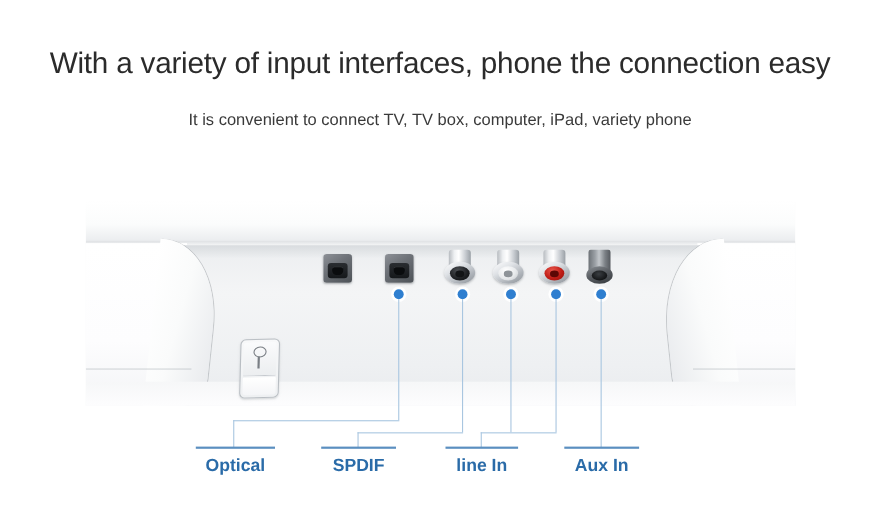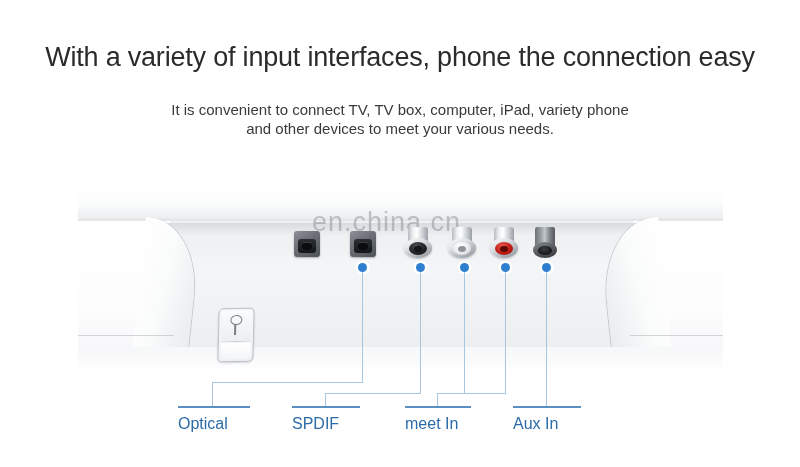--- a/index.html
+++ b/index.html
@@ -286,21 +286,21 @@
     box-shadow: 0 0 0 2.5px rgba(255,255,255,0.92);
   }
   .lead {
     position: absolute;
     background: #a9c6e0;
   }
   .lead.v { width: 1px; }
   .lead.h { height: 1px; }
 
   
-  .label-wrap { position: absolute; text-align: left; }
+  .label-wrap { position: absolute; text-align: center; font-weight: bold; }
   .label-rule {
     width: 100%;
     height: 1.6px;
     background: #5b8fc0;
     margin-bottom: 7px;
   }
   .label-text {
     font-size: 16px;
     color: #2a6ba8;
     font-family: "Liberation Sans", sans-serif;
@@ -308,42 +308,40 @@
     line-height: 18px;
   }
 </style>
 </head>
 <body>
 
 <div class="headline">With a variety of input interfaces, phone the connection easy</div>
 
 <div class="subline">
   <span class="l1">It is convenient to connect TV, TV box, computer, iPad, variety phone</span>
-  <span class="l2">and other devices to meet your various needs.</span>
 </div>
 
 <div class="photo">
 
   <div class="bar-top"></div>
   <div class="bar-top-edge"></div>
 
   <div class="face-left"></div>
   <div class="face-right"></div>
 
   <div class="cavity"></div>
   <div class="cavity-shadow-top"></div>
 
   <div class="wall-left"></div>
   <div class="wall-right"></div>
 
   <div class="plinth"></div>
   <div class="face-left-line"></div>
   <div class="face-right-line"></div>
 
-  <div class="watermark">en.china.cn</div>
 
   <div class="switch">
     <div class="rocker-top"></div>
     <div class="rocker-bot"></div>
     <div class="mark-o"></div>
     <div class="mark-i"></div>
   </div>
 
   <div class="port sq-port" style="left:216px; top:48px;">
     <div class="mouth"></div>
@@ -404,19 +402,19 @@
   <div class="label-text">Optical</div>
 </div>
 
 <div class="label-wrap" style="left:292px; top:406px; width:68px;">
   <div class="label-rule"></div>
   <div class="label-text">SPDIF</div>
 </div>
 
 <div class="label-wrap" style="left:405px; top:406px; width:66px;">
   <div class="label-rule"></div>
-  <div class="label-text">meet In</div>
+  <div class="label-text">line In</div>
 </div>
 
 <div class="label-wrap" style="left:513px; top:406px; width:68px;">
   <div class="label-rule"></div>
   <div class="label-text">Aux In</div>
 </div>
 
 </body></html>

